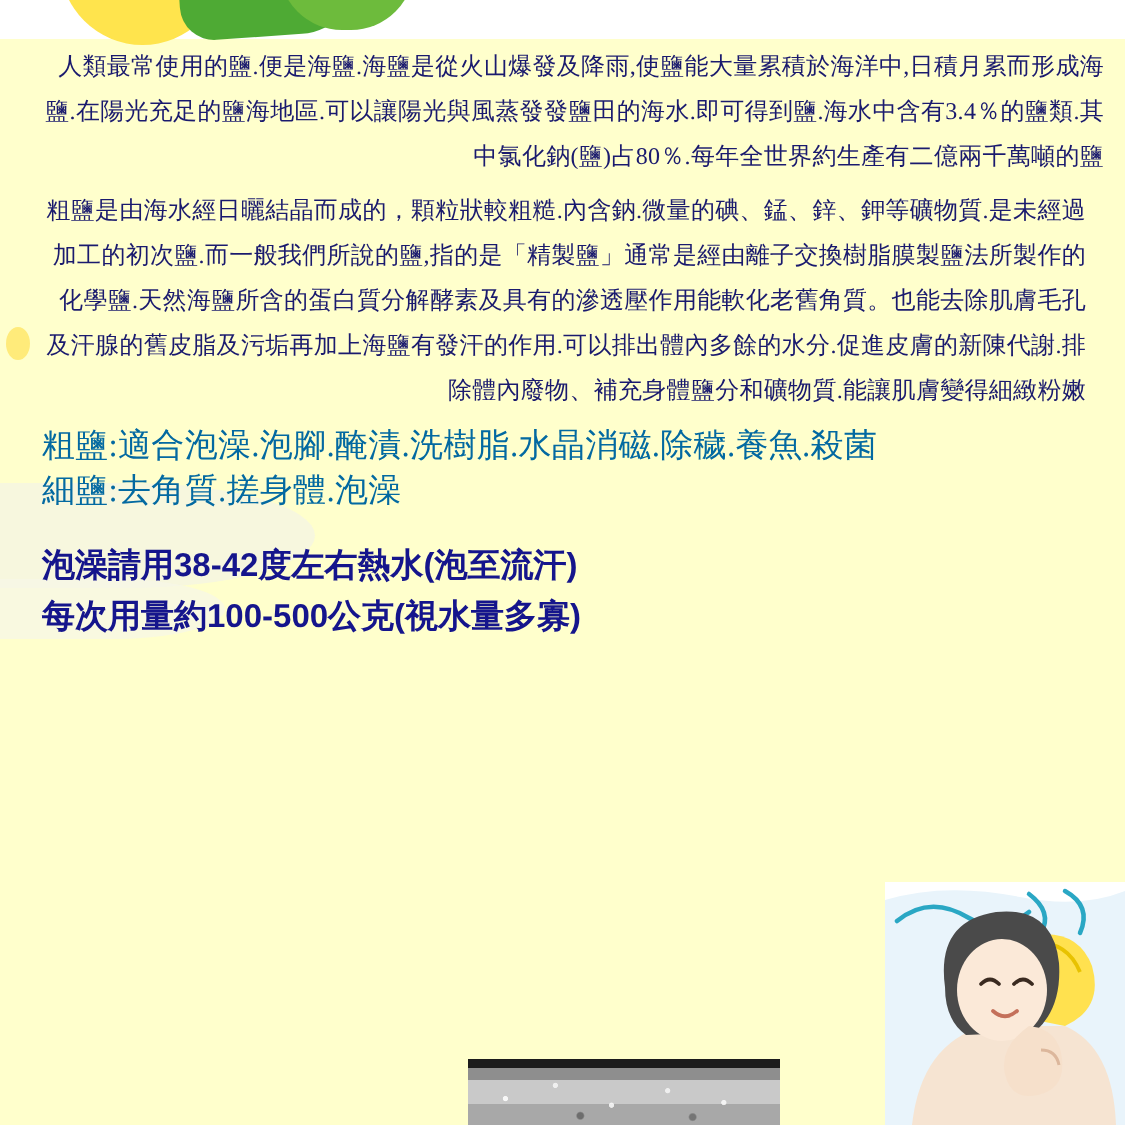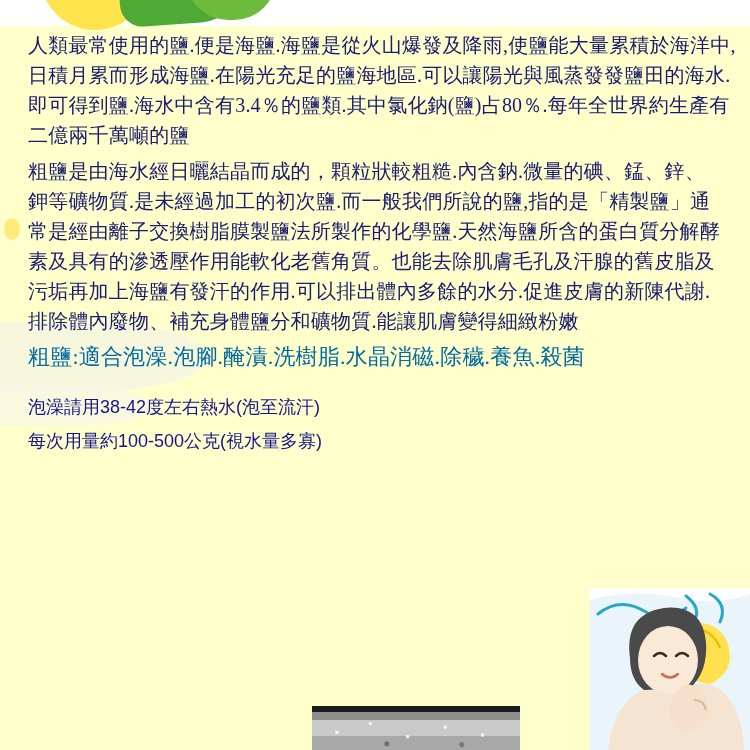--- a/index.html
+++ b/index.html
@@ -75,47 +75,47 @@
   }
 
   
   .doc {
     position: relative;
     z-index: 2;
     padding: 30px 14px 0 28px;
     box-sizing: border-box;
   }
   .para {
-    font-size: 20px;
+    font-size: 16px;
     line-height: 30px;
     color: #1a1a6e;
     letter-spacing: .2px;
-    text-align: left;
+    text-align: right;
   }
   .para.p1 { margin: 0 0 6px 0; }
   .para.p2 { margin: 0 12px 6px 0; }
   .para.p3 { margin: 0 0 10px 0; }
 
   .salt-lines {
     margin: 6px 0 0 0;
   }
   .salt-line {
     font-size: 22px;
     line-height: 30px;
     color: #0369a1;
     letter-spacing: .2px;
   }
 
   .notice {
     margin-top: 18px;
   }
   .notice-line {
-    font-size: 18px;
+    font-size: 22px;
     line-height: 34px;
-    font-weight: normal;
+    font-weight: bold;
     color: #15158c;
     font-family: "Liberation Sans", "DejaVu Sans", sans-serif;
   }
 
   
   .illustration {
     position: absolute;
     right: 0;
     bottom: 0;
     width: 160px;
@@ -163,20 +163,21 @@
 
 <div class="doc">
 
   <p class="para p1">人類最常使用的鹽.便是海鹽.海鹽是從火山爆發及降雨,使鹽能大量累積於海洋中,日積月累而形成海鹽.在陽光充足的鹽海地區.可以讓陽光與風蒸發發鹽田的海水.即可得到鹽.海水中含有3.4％的鹽類.其中氯化鈉(鹽)占80％.每年全世界約生產有二億兩千萬噸的鹽</p>
 
   <p class="para p2">粗鹽是由海水經日曬結晶而成的，顆粒狀較粗糙.內含鈉.微量的碘、錳、鋅、鉀等礦物質.是未經過加工的初次鹽.而一般我們所說的鹽,指的是「精製鹽」通常是經由離子交換樹脂膜製鹽法所製作的化學鹽.天然海鹽所含的蛋白質分解酵素及具有的滲透壓作用能軟化老舊角質。也能去除肌膚毛孔及汗腺的舊皮脂及污垢再加上海鹽有發汗的作用.可以排出體內多餘的水分.促進皮膚的新陳代謝.排除體內廢物、補充身體鹽分和礦物質.能讓肌膚變得細緻粉嫩</p>
 
 
   <div class="salt-lines">
     <div class="salt-line">粗鹽:適合泡澡.泡腳.醃漬.洗樹脂.水晶消磁.除穢.養魚.殺菌</div>
+    <div class="salt-line">細鹽:去角質.搓身體.泡澡</div>
   </div>
 
   <div class="notice">
     <div class="notice-line">泡澡請用38-42度左右熱水(泡至流汗)</div>
     <div class="notice-line">每次用量約100-500公克(視水量多寡)</div>
   </div>
 
 </div>
 
 <div class="photo">

